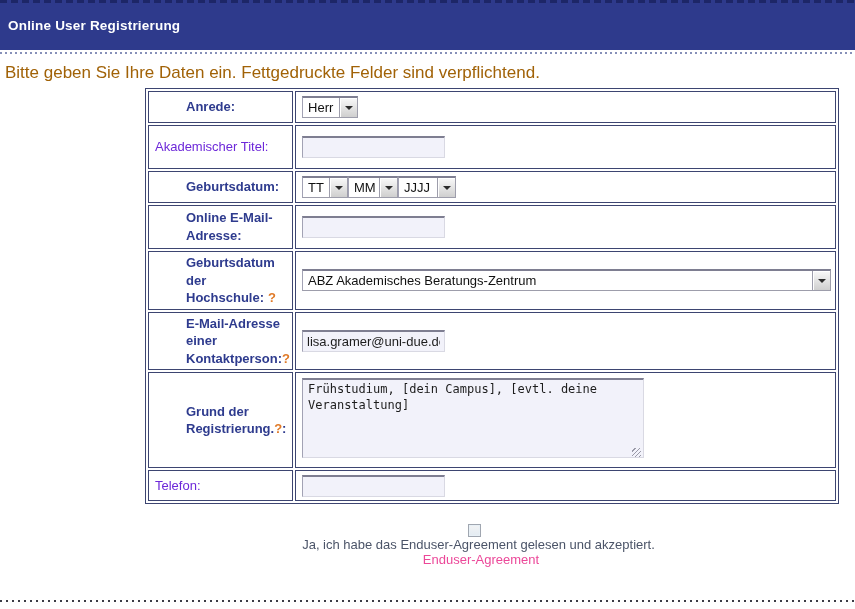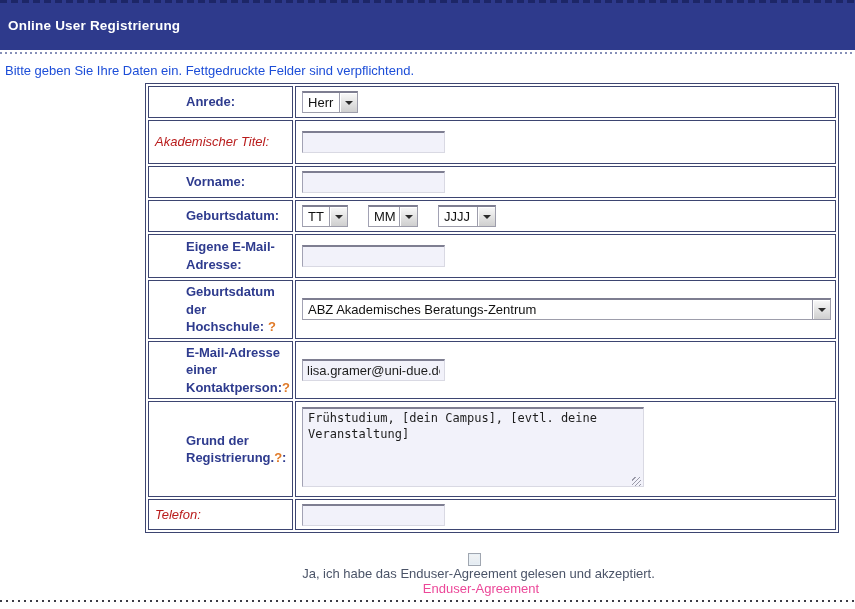--- a/index.html
+++ b/index.html
@@ -6,48 +6,48 @@
   html,body { margin:0; padding:0; background:#ffffff; }
   body { font-family:"Liberation Sans","DejaVu Sans",sans-serif; }
   #page { position:relative; width:855px; height:609px; background:#fff; overflow:hidden; }
 
   
   .titlebar { height:50px; background:#2e3a8c; box-sizing:border-box; }
   .titlebar-dash { height:3px; background:repeating-linear-gradient(90deg,#1d2667 0 7px,#2e3a8c 7px 11px); }
   .title { margin:0; padding:15px 16px 0 8px; font-size:13.5px; font-weight:bold; color:#ffffff; letter-spacing:.2px; }
   .dotted-sep { height:2px; margin-top:2px; background:repeating-linear-gradient(90deg,#8790b8 0 2px,transparent 2px 5px); }
 
-  .intro { margin:9px 0 5px 5px; font-size:13px; color:#1d4ed8; }
+  .intro { margin:9px 0 5px 5px; font-size:17px; color:#a16207; }
 
   
   table.form-table { margin-left:145px; width:667px; box-sizing:border-box; border:1px solid #3d4571; border-collapse:separate; border-spacing:2px; }
   td { border:1px solid #3d4571; vertical-align:middle; }
   td.lbl { width:110px; padding:2px 2px 2px 6px; font-size:13px; line-height:1.35; }
   td.lbl.req { color:#2e3b8e; font-weight:bold;padding-left:37px; }
-  td.lbl.opt { color:#b91c1c; font-weight:normal;font-style:italic; }
+  td.lbl.opt { color:#6d28d9; font-weight:normal; }
   td.ctl { padding:3px 4px 3px 6px; }
   .h26{height:24px;} .h36{height:36px;} .h50{height:50px;} .h88{height:88px;} .h23{height:23px;}
   .help-q { color:#e07a28; font-weight:bold; }
   .sp { margin-left:4px; }
 
   
   .tinput { box-sizing:border-box; width:143px; height:22px; background:#f2f2fa; color:#1d1d1d;
     border-top:2px solid #7e7e91; border-left:1px solid #a2a2b4; border-right:1px solid #d9d9e3; border-bottom:1px solid #d9d9e3;
     font-family:"Liberation Sans","DejaVu Sans",sans-serif; font-size:13px; padding:1px 4px; outline:none; }
 
   
   .sel { display:inline-flex; align-items:stretch; box-sizing:border-box; height:22px; background:#ffffff;
     border-top:2px solid #7e7e91; border-left:1px solid #a2a2b4; border-right:1px solid #9d9dab; border-bottom:1px solid #9d9dab;
     font-size:13px; color:#111; cursor:default; }
   .sel-txt { flex:1; display:flex; align-items:center; padding:0 5px; white-space:nowrap; overflow:hidden; }
   .sel-btn { width:17px; display:flex; align-items:center; justify-content:center;
     background:linear-gradient(#f9f9f9,#cfcfcf); border-left:1px solid #9d9dab; box-shadow:inset 1px 1px 0 #ffffff; }
   .arrow { width:0; height:0; border-left:4px solid transparent; border-right:4px solid transparent; border-top:4px solid #2b2b2b; }
   .w-herr{width:56px;} .w-tt{width:46px;} .w-mm{width:50px;} .w-jjjj{width:58px;} .w-wide{width:529px;justify-content:space-between;}
-  .date-group { display:inline-flex; gap:20px; }
+  .date-group { display:inline-flex; gap:0; }
 
   
   .ta-wrap { position:relative; display:inline-block; }
   textarea.tarea { box-sizing:border-box; width:342px; height:80px; background:#f2f2fa; color:#1d1d1d;
     border-top:2px solid #7e7e91; border-left:1px solid #a2a2b4; border-right:1px solid #d9d9e3; border-bottom:1px solid #d9d9e3;
     font-family:"DejaVu Sans Mono","Liberation Mono",monospace; font-size:12px; line-height:1.35; padding:1px 5px;
     resize:none; outline:none; overflow:hidden; }
   .grip { position:absolute; right:3px; bottom:5px; width:9px; height:9px;
     background:repeating-linear-gradient(135deg,transparent 0 2px,#9a9aa8 2px 3px); }
 
@@ -89,26 +89,20 @@
       </tr>
 
       <tr>
         <td class="lbl opt h36">Akademischer Titel:</td>
         <td class="ctl h36">
           <input class="tinput" type="text" value="" style="">
         </td>
       </tr>
 
 
-      <tr>
-        <td class="lbl req h26">Vorname:</td>
-        <td class="ctl h26">
-          <input class="tinput" type="text" value="" style="">
-        </td>
-      </tr>
 
       <tr>
         <td class="lbl req h26">Geburtsdatum:</td>
         <td class="ctl h26">
           <span class="date-group">
             <span class="sel w-tt">
               <span class="sel-txt">TT</span>
               <span class="sel-btn">
                   <span class="arrow"></span>
                 </span>
@@ -123,21 +117,21 @@
               <span class="sel-txt">JJJJ</span>
               <span class="sel-btn">
                   <span class="arrow"></span>
                 </span>
             </span>
           </span>
         </td>
       </tr>
 
       <tr>
-        <td class="lbl req h36">Eigene E-Mail-Adresse:</td>
+        <td class="lbl req h36">Online E-Mail-Adresse:</td>
         <td class="ctl h36">
           <input class="tinput" type="text" value="" style="">
         </td>
       </tr>
 
       <tr>
         <td class="lbl req h36">
           <span>Geburtsdatum der Hochschule:</span><span class="help-q sp">?</span>
         </td>
         <td class="ctl h36">

